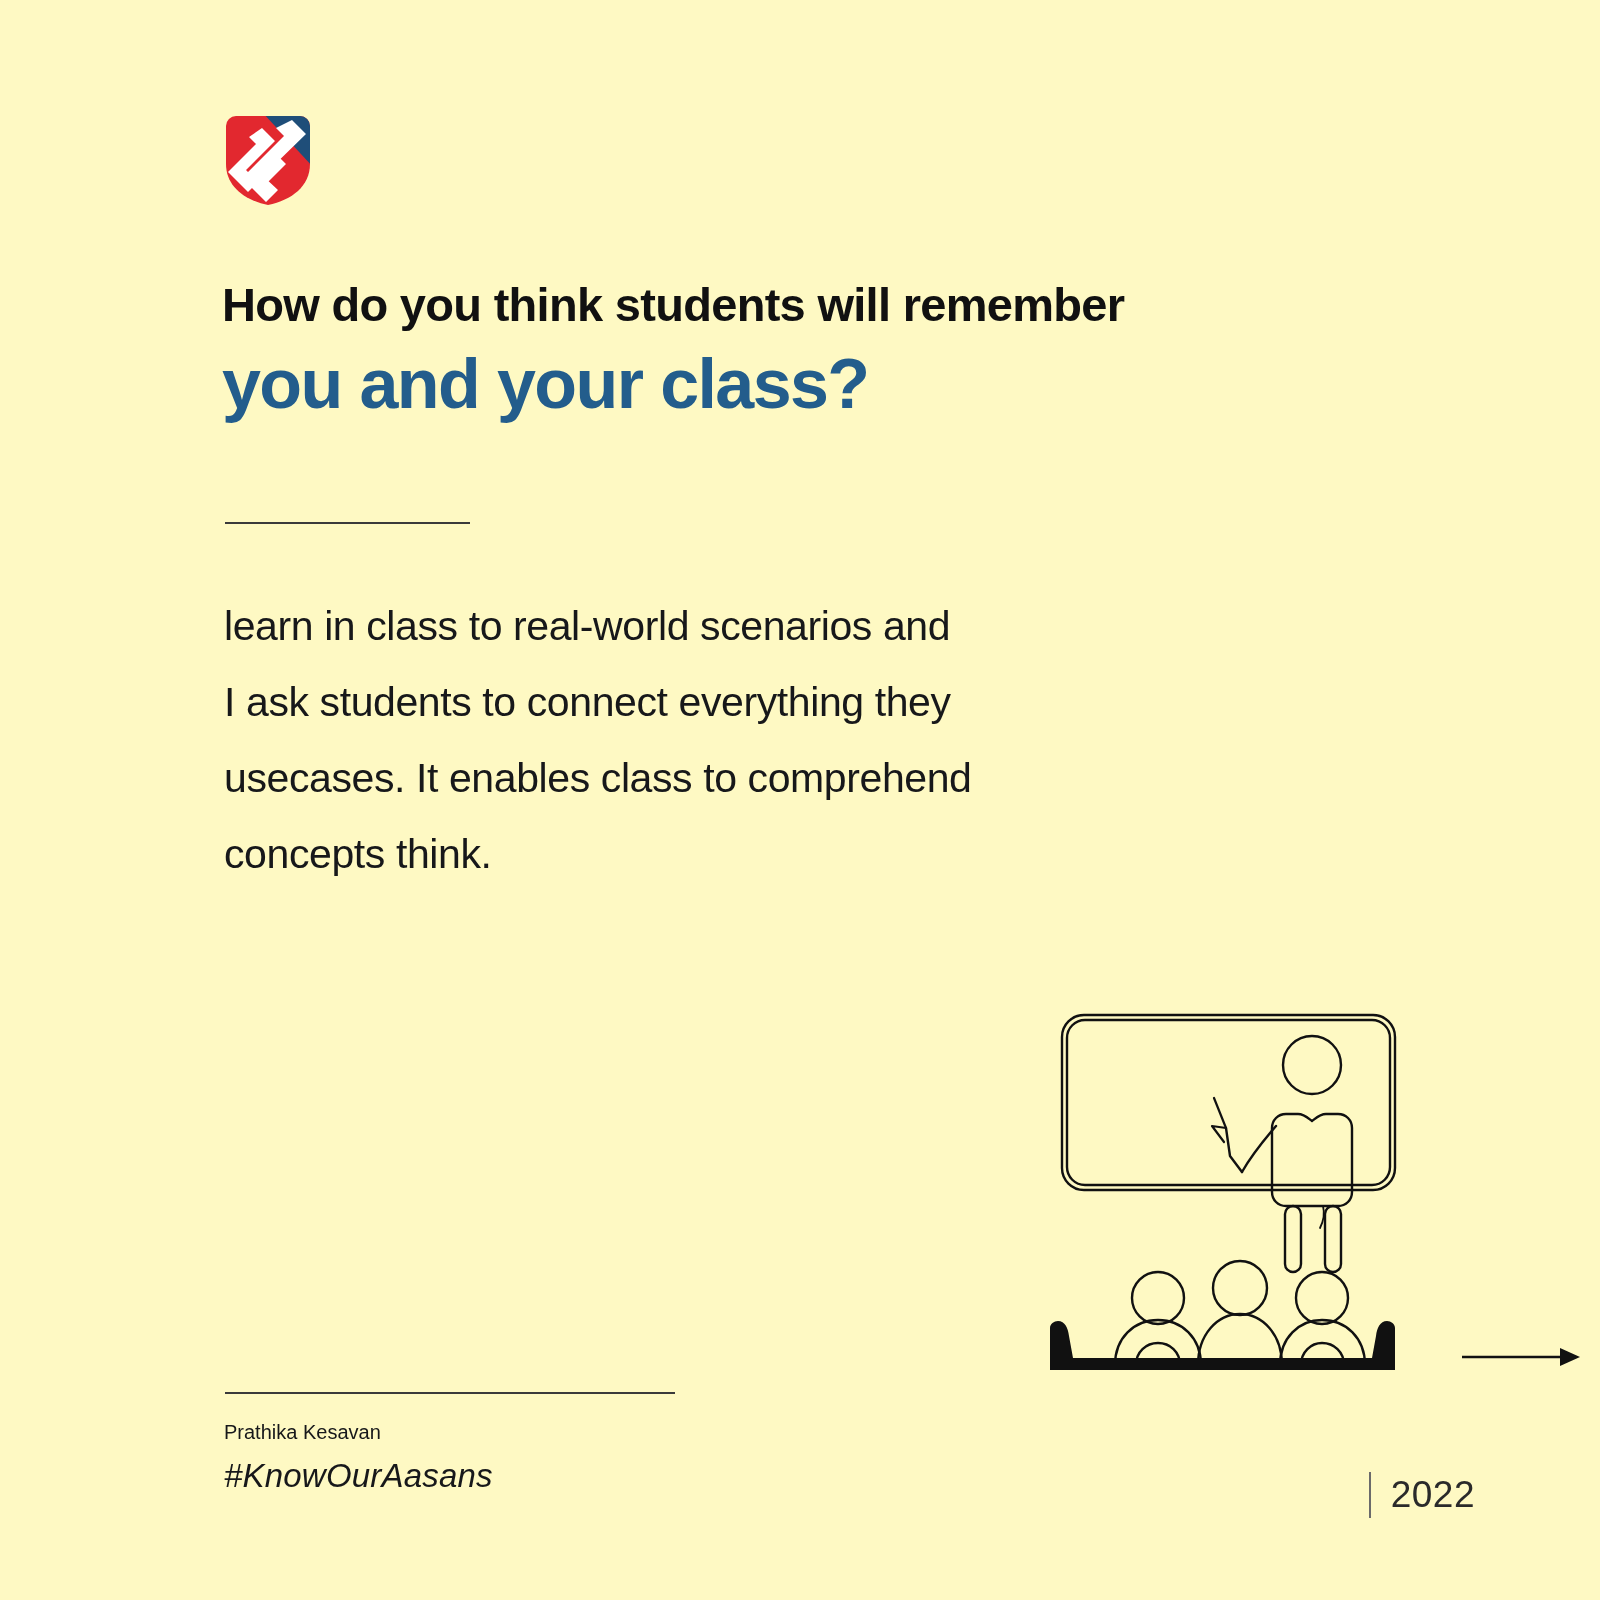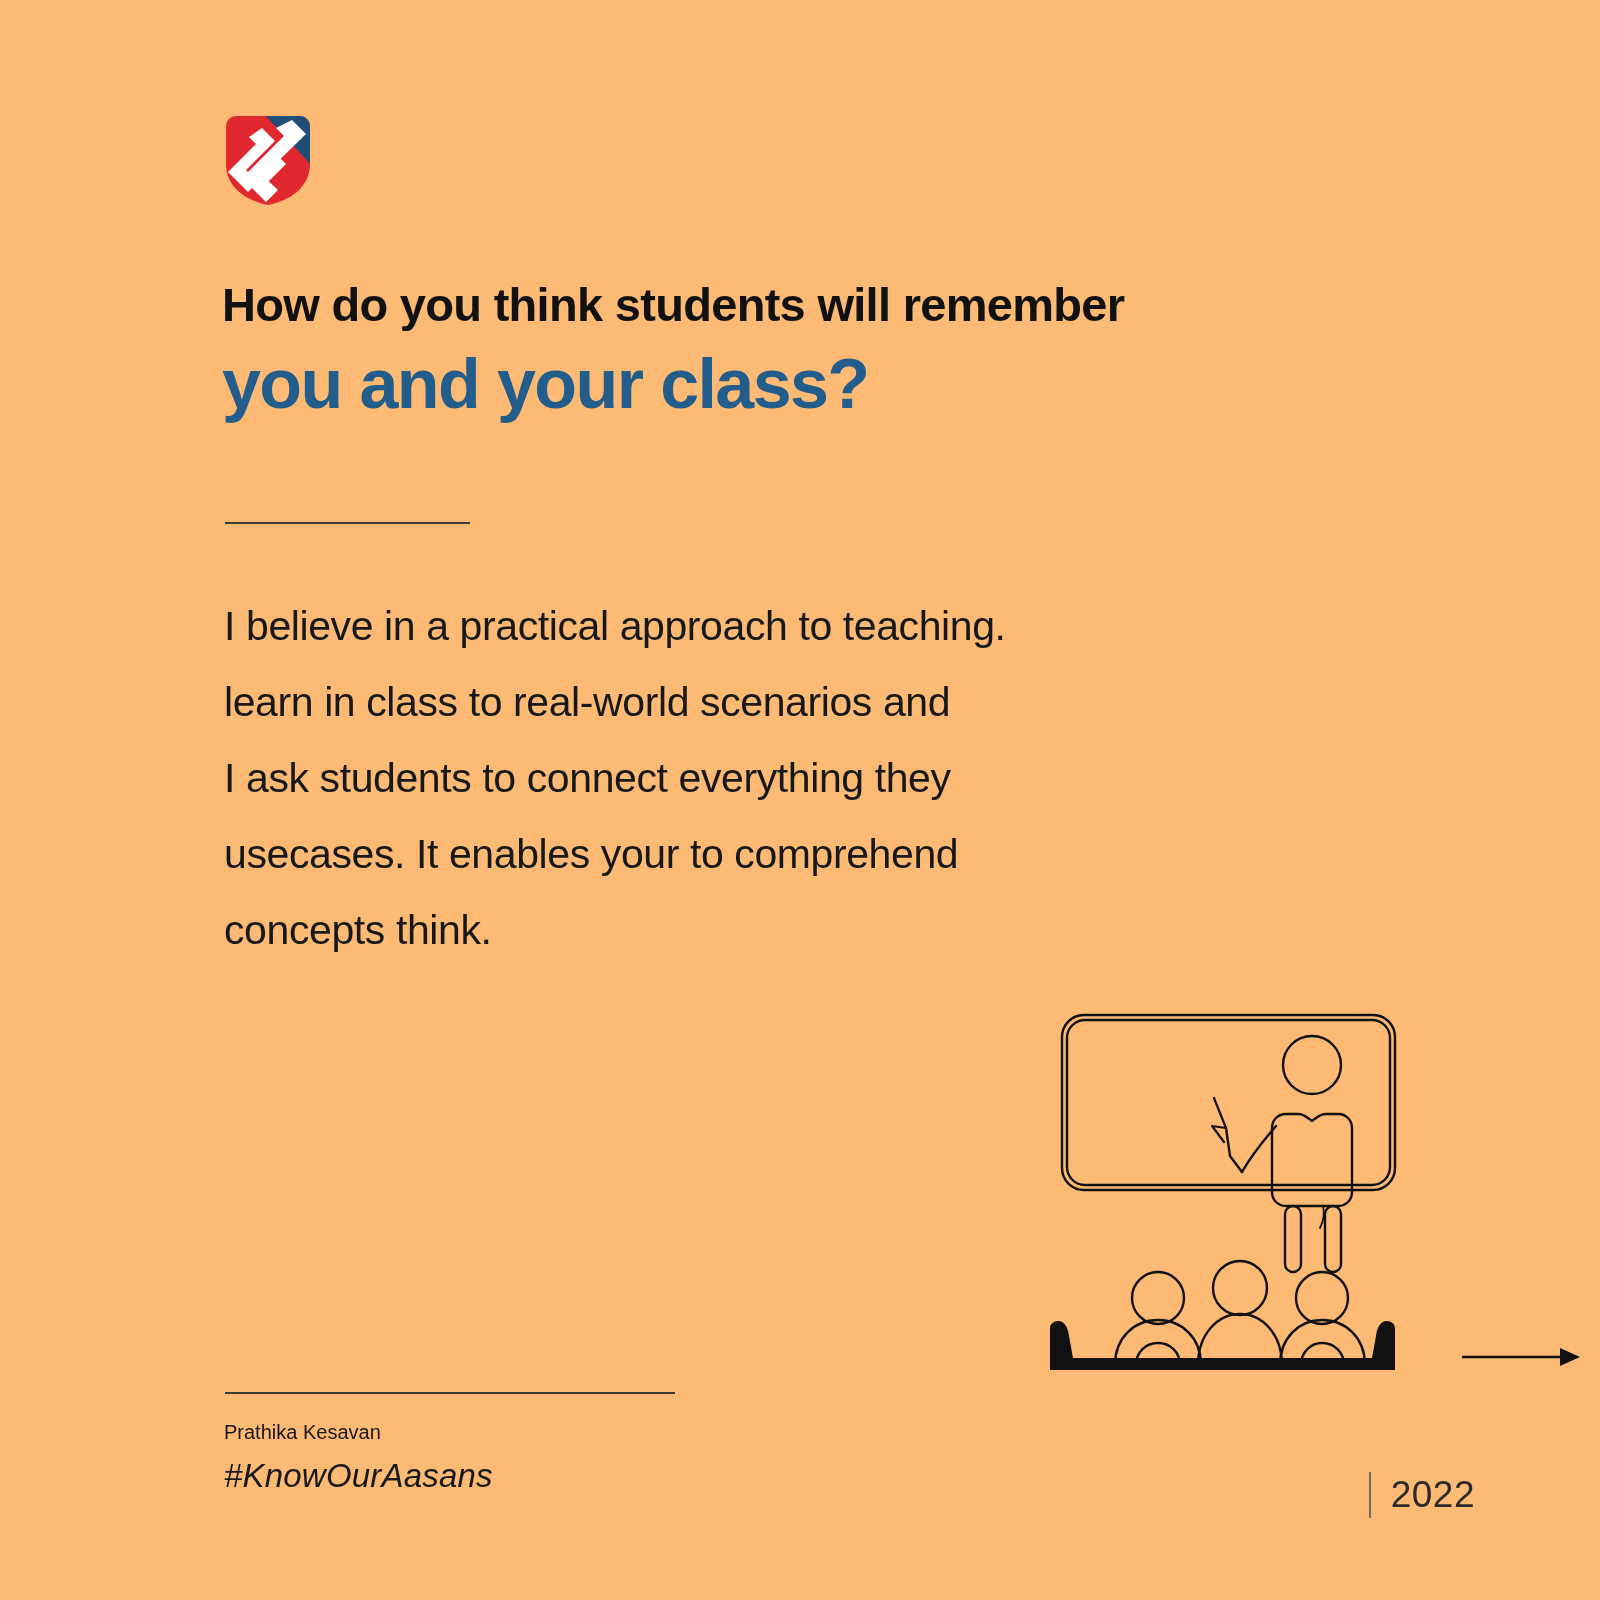--- a/index.html
+++ b/index.html
@@ -9,21 +9,21 @@
     background: #ffffff;
   }
   body {
     font-family: "Liberation Sans", sans-serif;
     -webkit-font-smoothing: antialiased;
   }
   #card {
     position: relative;
     width: 1600px;
     height: 1600px;
-    background: #fdba74;
+    background: #fef9c3;
     overflow: hidden;
   }
 
   
   #logo {
     position: absolute;
     left: 222px;
     top: 112px;
     width: 92px;
     height: 96px;
@@ -182,24 +182,23 @@
   </div>
 
   <div id="headline">
     <div class="head-line-1">How do you think students will remember</div>
     <div class="head-line-2">you and your class?</div>
   </div>
 
   <div id="rule-top"></div>
 
   <div id="body-copy">
-    <div class="bl">I believe in a practical approach to teaching.</div>
     <div class="bl">learn in class to real-world scenarios and</div>
     <div class="bl">I ask students to connect everything they</div>
-    <div class="bl">usecases. It enables your to comprehend</div>
+    <div class="bl">usecases. It enables class to comprehend</div>
     <div class="bl">concepts think.</div>
   </div>
 
   <div id="illustration">
     <svg viewBox="0 0 370 410" width="370" height="410">
       <g fill="none" stroke="#111111" stroke-width="2.4" stroke-linecap="round" stroke-linejoin="round">
 
         <rect x="22" y="35" width="333" height="175" rx="22" ry="22"></rect>
         <rect x="27" y="40" width="323" height="165" rx="18" ry="18"></rect>
 

